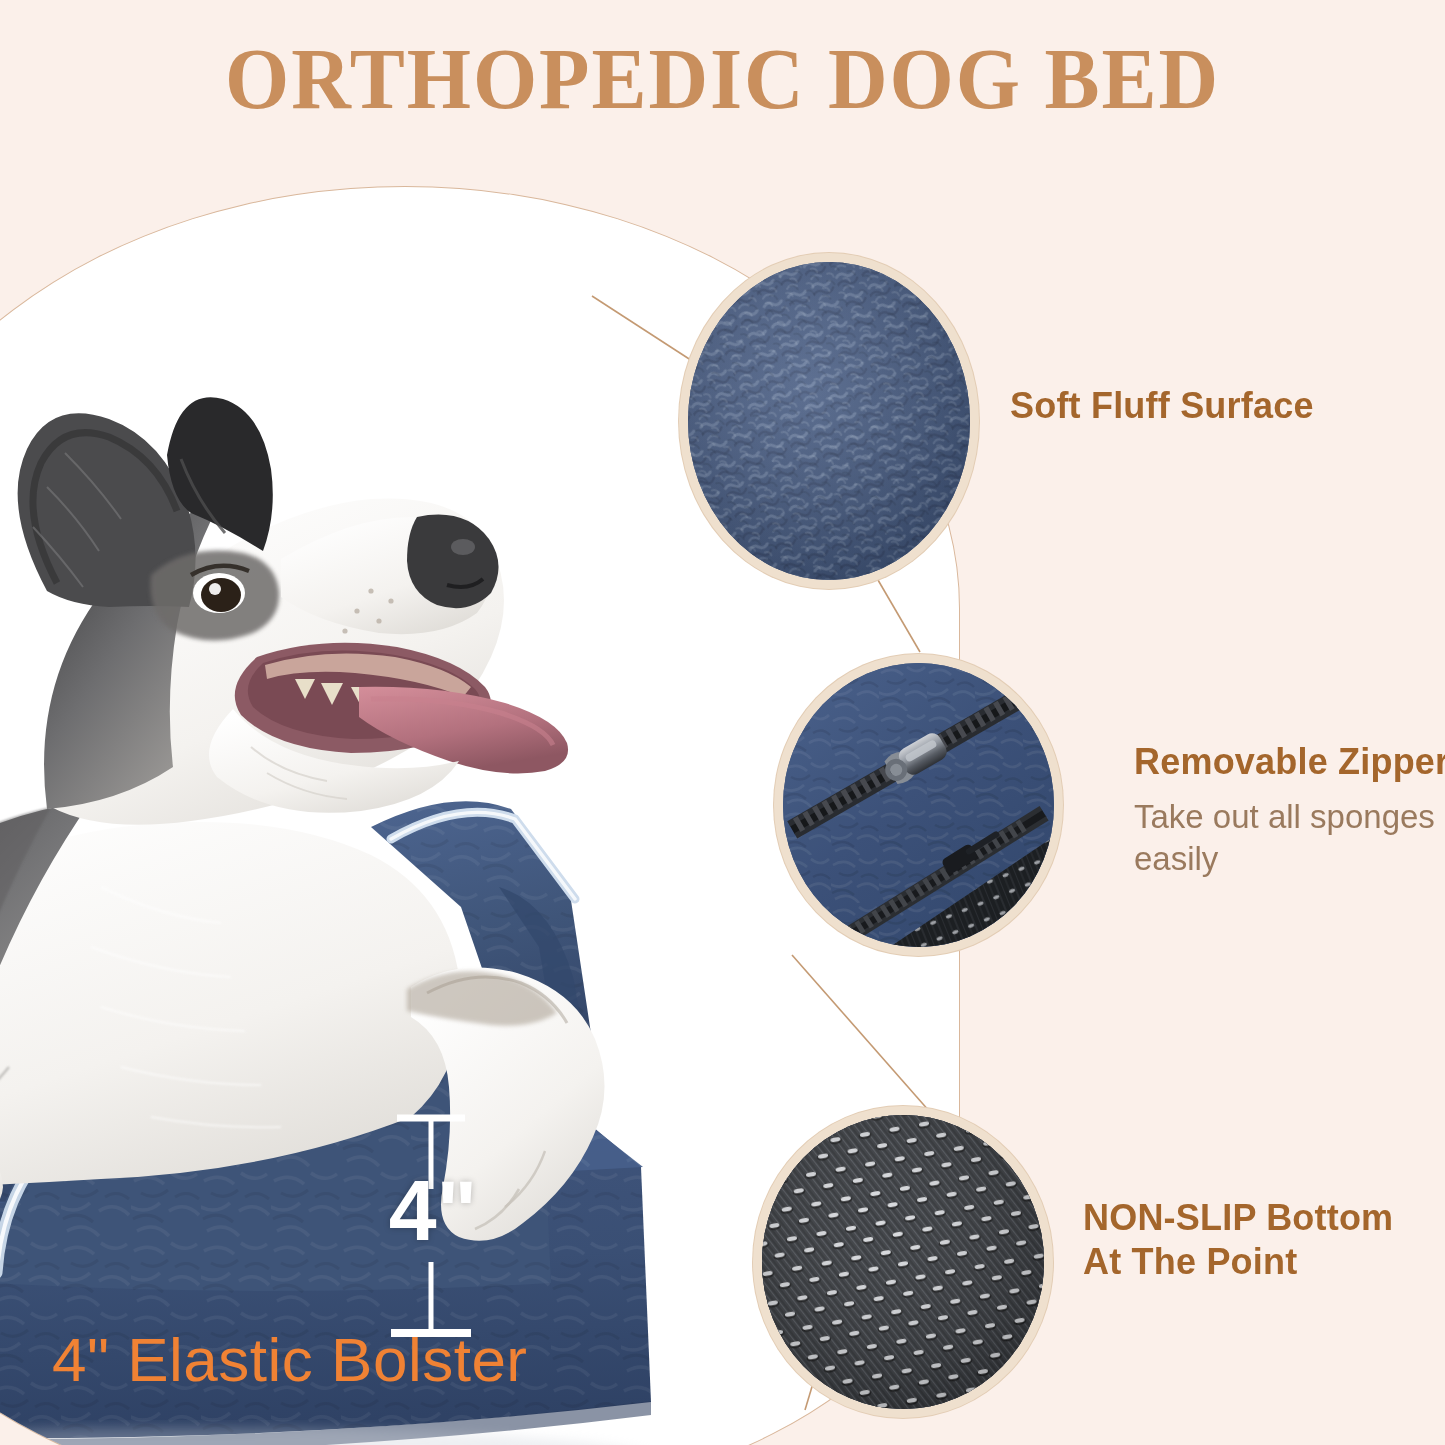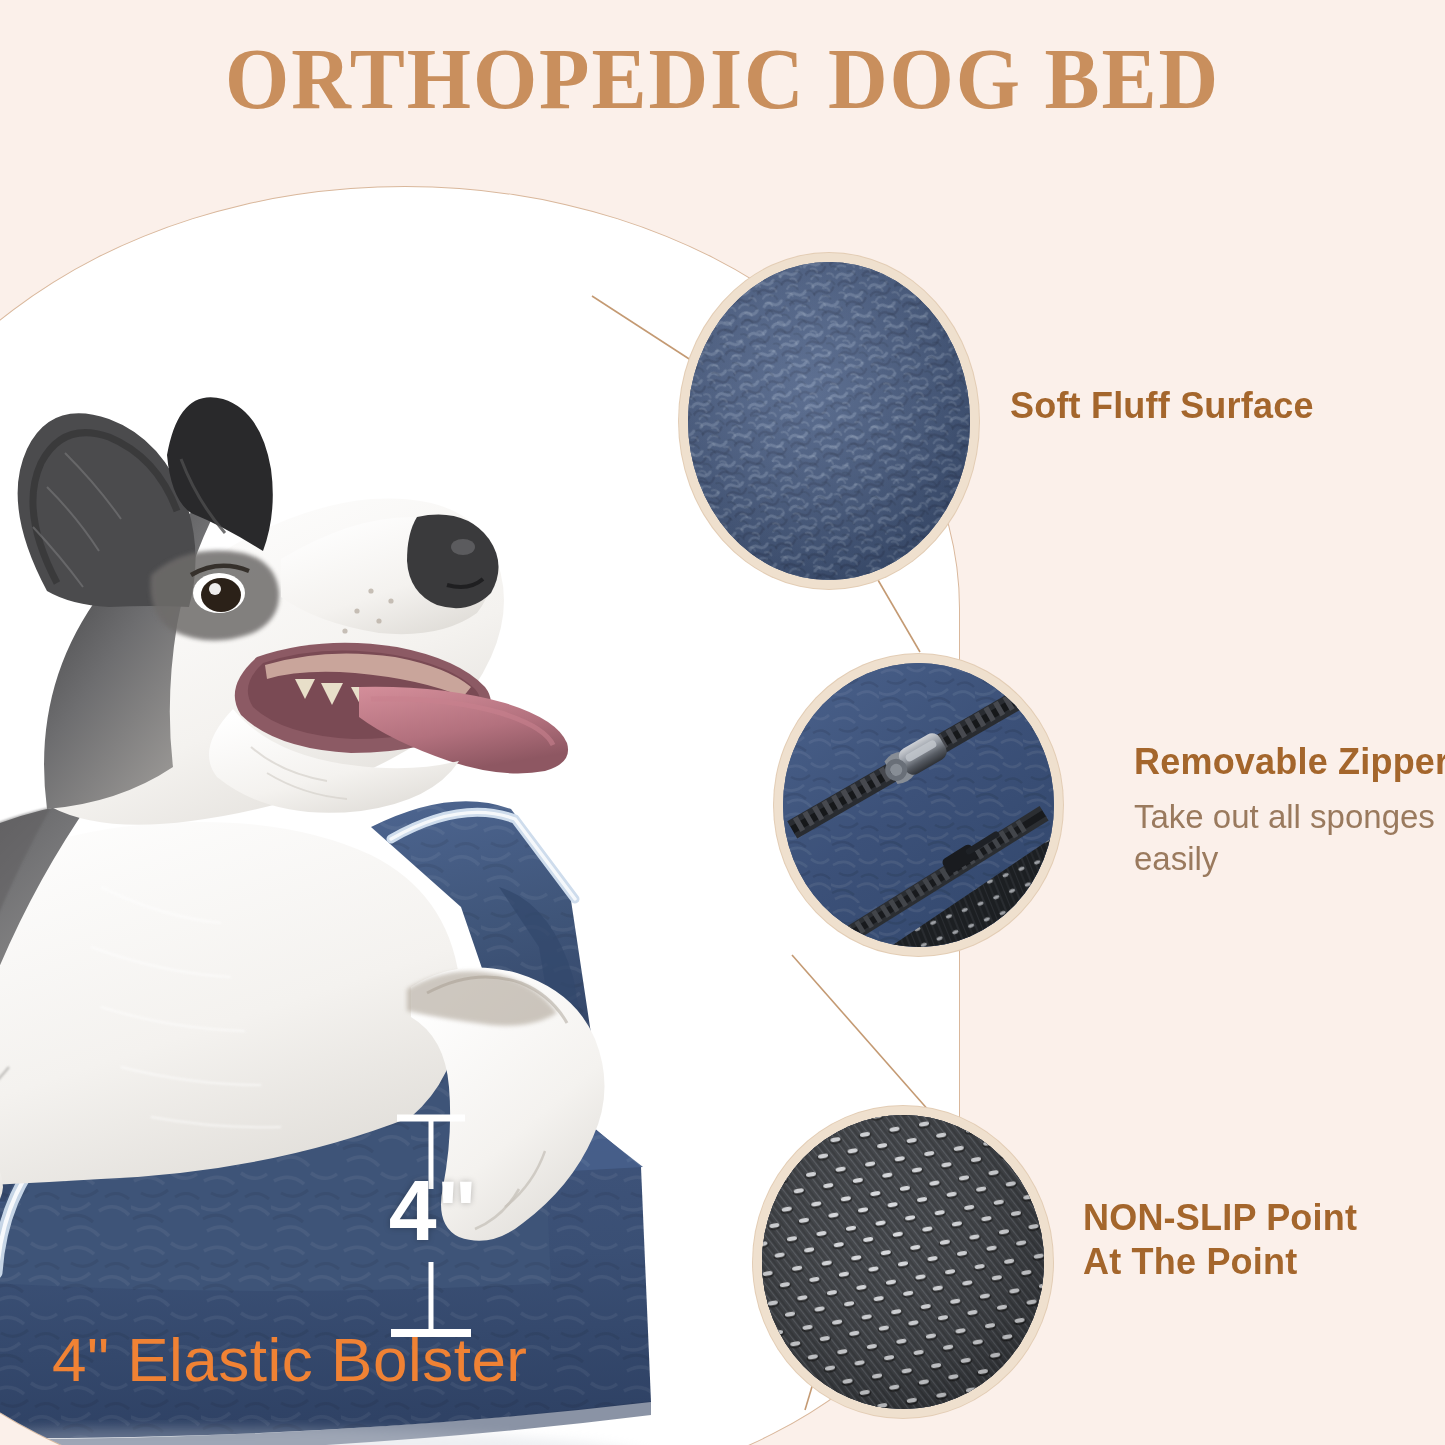--- a/index.html
+++ b/index.html
@@ -455,19 +455,19 @@
   <div class="label-block lbl-fluff">
     <div class="label-head">Soft Fluff Surface</div>
   </div>
 
   <div class="label-block lbl-zip">
     <div class="label-head">Removable Zipper</div>
     <div class="label-sub">Take out all sponges easily</div>
   </div>
 
   <div class="label-block lbl-nonslip">
-    <div class="label-head">NON-SLIP Point</div>
+    <div class="label-head">NON-SLIP Bottom</div>
     <div class="label-head">At The Point</div>
   </div>
 
   <div class="bolster-caption">4" Elastic Bolster</div>
 
 </div>
 
 </body></html>

